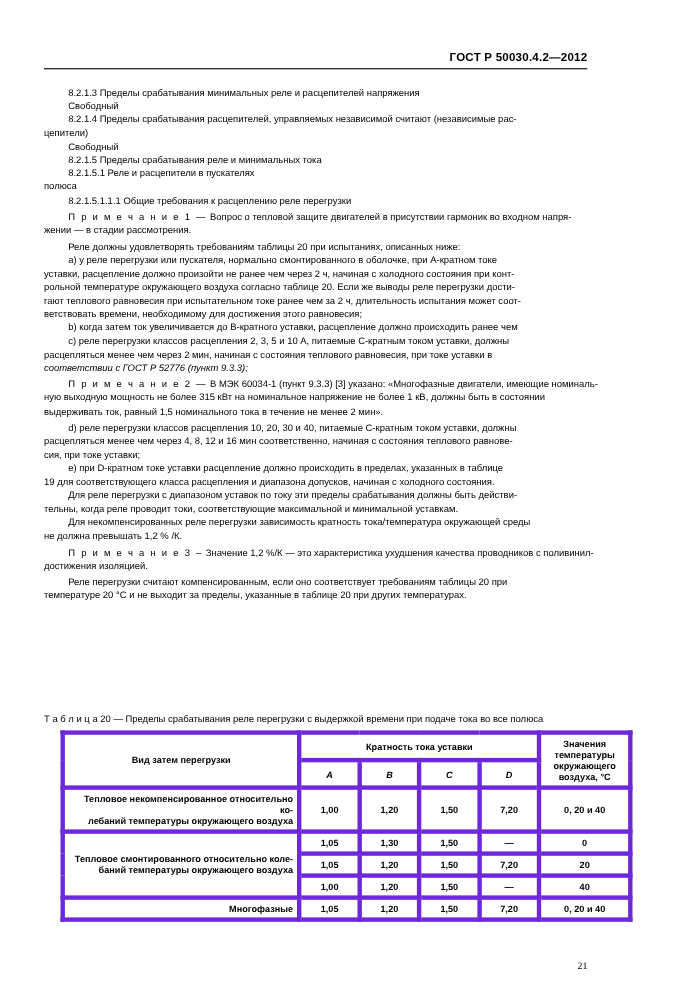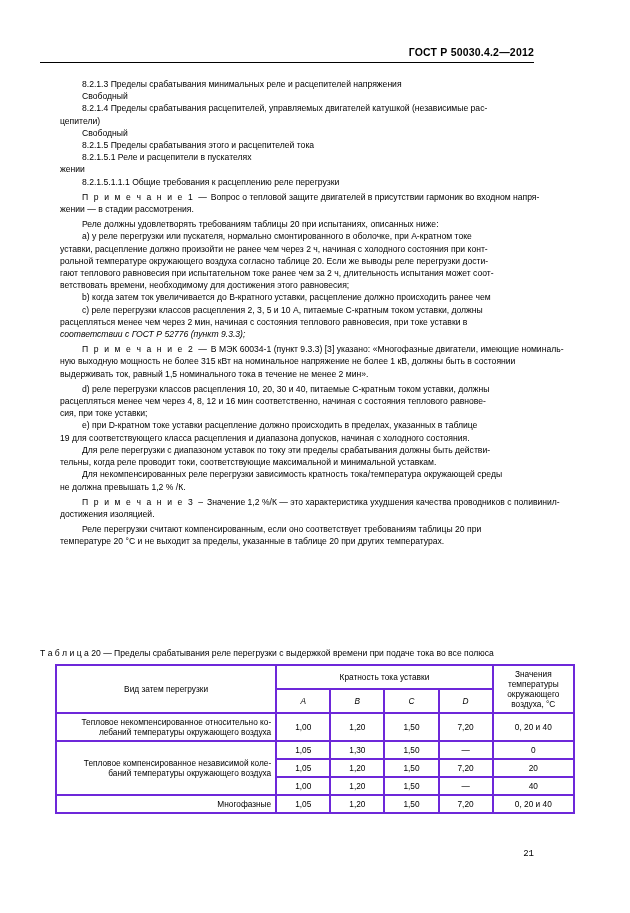--- a/index.html
+++ b/index.html
@@ -41,21 +41,20 @@
   }
   .content {
     position: absolute;
     top: 78px;
     left: 40px;
     width: 550px;
     font-family: "Liberation Sans", sans-serif;
     font-size: 8.6px;
     line-height: 12.2px;
     text-align: justify;
-    margin-left: 20px;
   }
   .content p {
     margin: 0;
   }
   .ind {
     text-indent: 22px;
   }
   .noind {
     text-indent: 0;
   }
@@ -79,24 +78,24 @@
   table.gost {
     position: absolute;
     left: 55px;
     top: 664px;
     width: 520px;
     border-collapse: collapse;
     font-family: "Liberation Sans", sans-serif;
     font-size: 8.3px;
   }
   table.gost td, table.gost th {
-    border: 2px solid #6d28d9;
+    border: 4px solid #6d28d9;
     padding: 3px 4px;
     vertical-align: middle;
-    font-weight: normal;
+    font-weight: bold;
     margin-left: 12px;
   }
   .th-center {
     text-align: center;
   }
   .cell-left {
     text-align: right;
     padding-left: 8px;
   }
   .cell-center {
@@ -110,43 +109,43 @@
   }
   .col-temp {
     width: 74px;
   }
   .ital {
     font-style: italic;
   }
   .pagenum {
     position: absolute;
     right: 40px;
-    bottom: 54px;
-    font-family: Liberation Mono, monospace;
+    bottom: 30px;
+    font-family: Liberation Serif, serif;
     font-size: 9px;
   }
 </style>
 </head>
 <body>
 
 <div class="page">
 
   <div class="header">ГОСТ Р 50030.4.2—2012</div>
   <div class="header-rule"></div>
 
   <div class="content">
 
     <p class="ind">8.2.1.3  Пределы срабатывания минимальных реле и расцепителей напряжения</p>
     <p class="ind">Свободный</p>
-    <p class="ind">8.2.1.4 Пределы срабатывания расцепителей, управляемых двигателей катушкой (независимые рас-</p>
+    <p class="ind">8.2.1.4 Пределы срабатывания расцепителей, управляемых независимой считают (независимые рас-</p>
     <p class="noind">цепители)</p>
     <p class="ind">Свободный</p>
-    <p class="ind">8.2.1.5  Пределы срабатывания этого и расцепителей тока</p>
+    <p class="ind">8.2.1.5  Пределы срабатывания реле и минимальных тока</p>
     <p class="ind">8.2.1.5.1 Реле и расцепители в пускателях</p>
-    <p class="noind">жении</p>
+    <p class="noind">полюса</p>
     <p class="ind">8.2.1.5.1.1.1 Общие требования к расцеплению реле перегрузки</p>
 
     <div class="gap"></div>
 
     <p class="ind"><span class="sp">П р и м е ч а н и е 1 —</span> <span>Вопрос  о  тепловой  защите  двигателей в присутствии гармоник во входном напря-</span></p>
     <p class="noind">жении — в стадии рассмотрения.</p>
 
     <div class="gap"></div>
 
     <p class="ind">Реле должны удовлетворять требованиям таблицы 20 при испытаниях, описанных ниже:</p>
@@ -212,21 +211,21 @@
           <span>лебаний температуры окружающего воздуха</span>
         </td>
         <td class="cell-center">1,00</td>
         <td class="cell-center">1,20</td>
         <td class="cell-center">1,50</td>
         <td class="cell-center">7,20</td>
         <td class="cell-center">0, 20 и 40</td>
       </tr>
       <tr>
         <td class="cell-left" rowspan="3">
-          <span>Тепловое компенсированное  независимой коле-</span><br>
+          <span>Тепловое смонтированного  относительно коле-</span><br>
           <span>баний температуры окружающего воздуха</span>
         </td>
         <td class="cell-center">1,05</td>
         <td class="cell-center">1,30</td>
         <td class="cell-center">1,50</td>
         <td class="cell-center">—</td>
         <td class="cell-center">0</td>
       </tr>
       <tr>
         <td class="cell-center">1,05</td>

